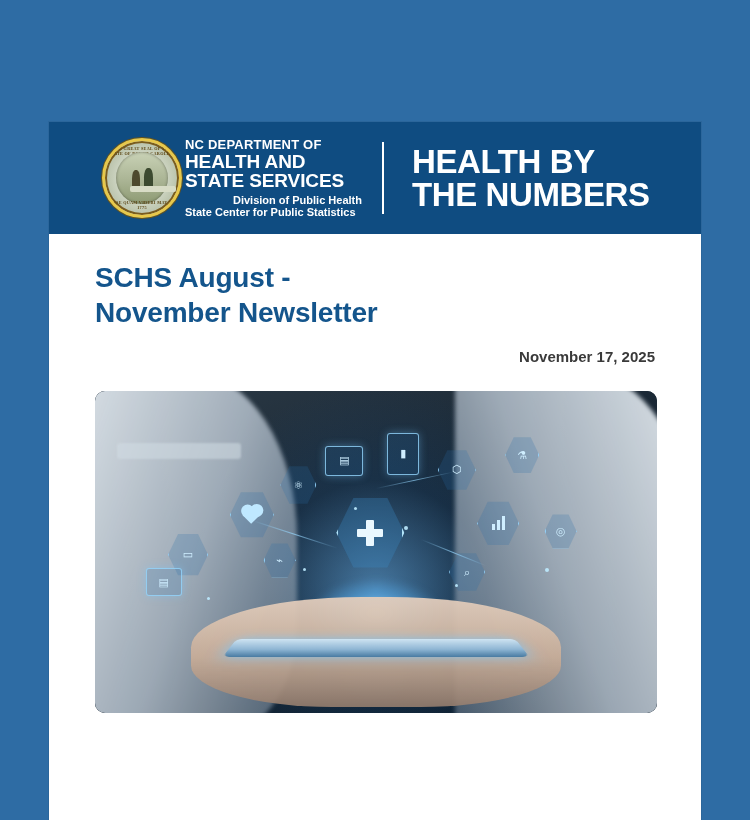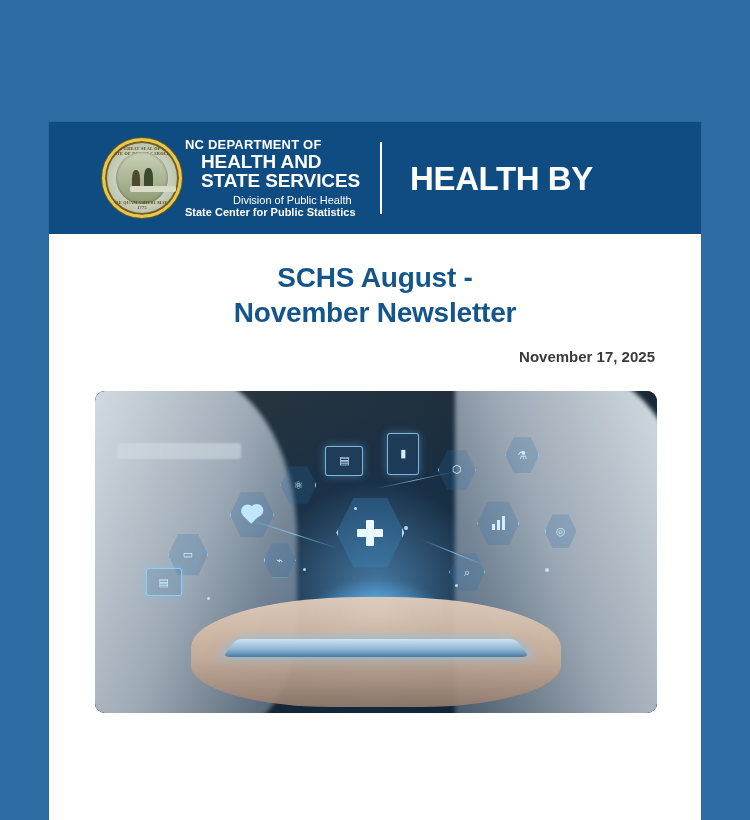--- a/index.html
+++ b/index.html
@@ -105,25 +105,24 @@
   .agency .l1 {
     font-size: 13px;
     font-weight: bold;
     letter-spacing: .2px;
   }
   .agency .l2 {
     font-size: 19px;
     font-weight: bold;
     letter-spacing: -.1px;
     line-height: 1.02;
-    margin-left: 16px;
   }
   .agency .l3 {
     font-size: 11px;
-    font-weight: normal;
+    font-weight: bold;
     margin-top: 3px;
     line-height: 1.12;
     padding-left: 48px;
   }
   .agency .l4 {
     font-size: 11px;
     font-weight: bold;
     line-height: 1.12;
   }
   .brand {
@@ -138,21 +137,21 @@
   .body-area {
     background: #ffffff;
     padding: 26px 46px 0 46px;
     box-sizing: border-box;
     height: 586px;
   }
   .title {
     color: #14558c;
     font-size: 28px;
     font-weight: bold;
-    text-align: center;
+    text-align: left;
     line-height: 1.25;
     margin: 0 0 18px 0;
     letter-spacing: -.2px;
   }
   .date {
     color: #3a3a3a;
     font-size: 15px;
     font-weight: bold;
     text-align: right;
     margin: 0 0 26px 0;
@@ -339,20 +338,21 @@
         <div class="l2">HEALTH AND</div>
         <div class="l2">STATE SERVICES</div>
         <div class="l3">Division of Public Health</div>
         <div class="l4">State Center for Public Statistics</div>
       </div>
 
       <div class="divider"></div>
 
       <div class="brand">
         <div>HEALTH BY</div>
+        <div>THE NUMBERS</div>
       </div>
     </div>
 
     <div class="body-area">
       <h1 class="title">
         <span>SCHS August -</span><br>
         <span>November Newsletter</span>
       </h1>
 
       <div class="date">November 17, 2025</div>

